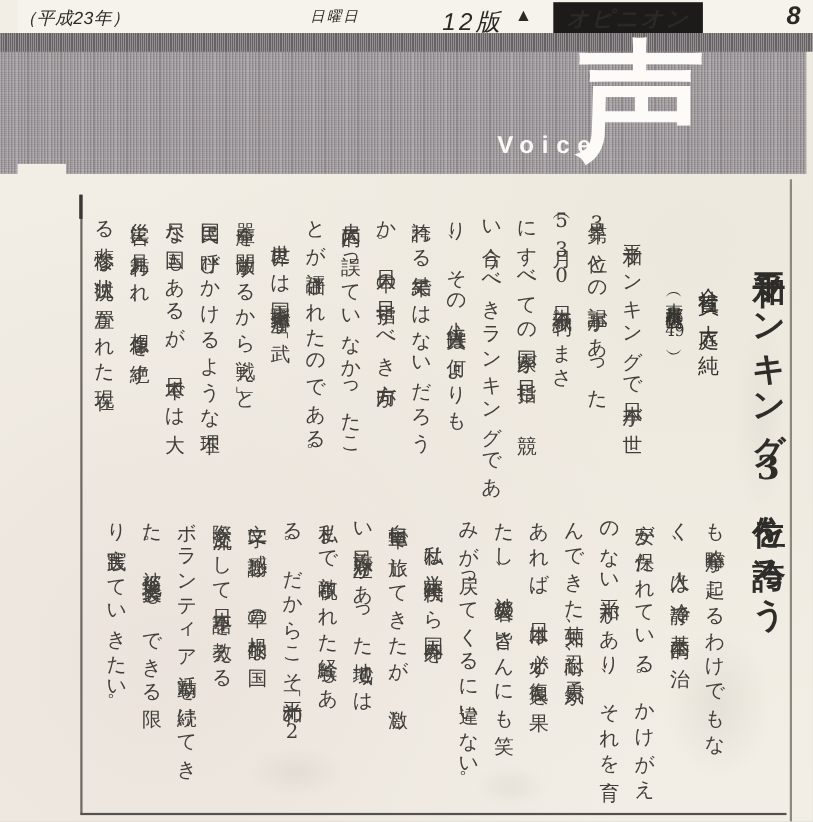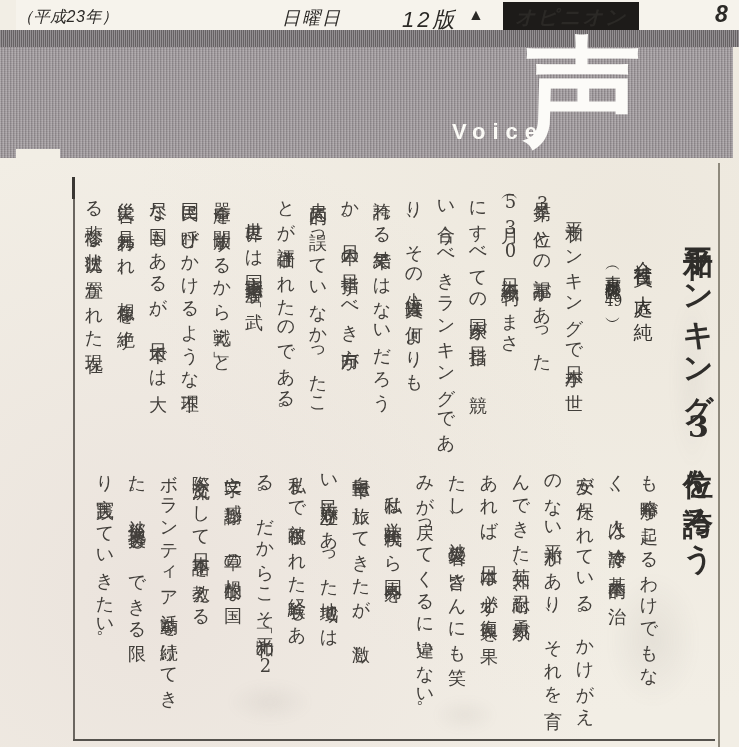--- a/index.html
+++ b/index.html
@@ -10,21 +10,21 @@
       radial-gradient(circle at 20% 80%, rgba(214,196,196,.25), transparent 55%),
       radial-gradient(circle at 85% 30%, rgba(226,218,204,.3), transparent 60%);
     font-family:"DejaVu Serif","Liberation Serif",serif;
     color:#3d3b38;
   }
   
   .hdr{position:absolute;top:0;left:16px;width:739px;height:30px;background:#f6f3ec;font-style:italic;}
   .hdr span{position:absolute;white-space:nowrap;font-family:"Liberation Sans","DejaVu Sans",sans-serif;color:#2b2926;}
   .hdr-date-prefix{left:1px;top:7px;font-size:16px;letter-spacing:.5px;}
   .hdr-date{left:89px;top:2px;font-size:23px;font-weight:bold;letter-spacing:1px;}
-  .hdr-weekday{left:266px;top:6px;font-size:18px;letter-spacing:2px;}
+  .hdr-weekday{left:266px;top:6px;font-size:13px;letter-spacing:2px;}
   .hdr-edition{left:386px;top:5px;font-size:22px;letter-spacing:3px;}
   .hdr-marker{left:452px;top:6px;font-size:16px;color:#34322f;}
   .hdr-badge{left:487px;top:2px;font-size:20px;font-weight:bold;color:#f5f2ea;background:#1d1b19;
              padding:2px 12px 3px 12px;letter-spacing:2px;}
   .hdr-page{left:699px;top:1px;font-size:23px;font-weight:bold;}
   
   .band{
     position:absolute;top:30px;left:0;width:733px;height:128px;
     background:#9f999c;
     background-image:

